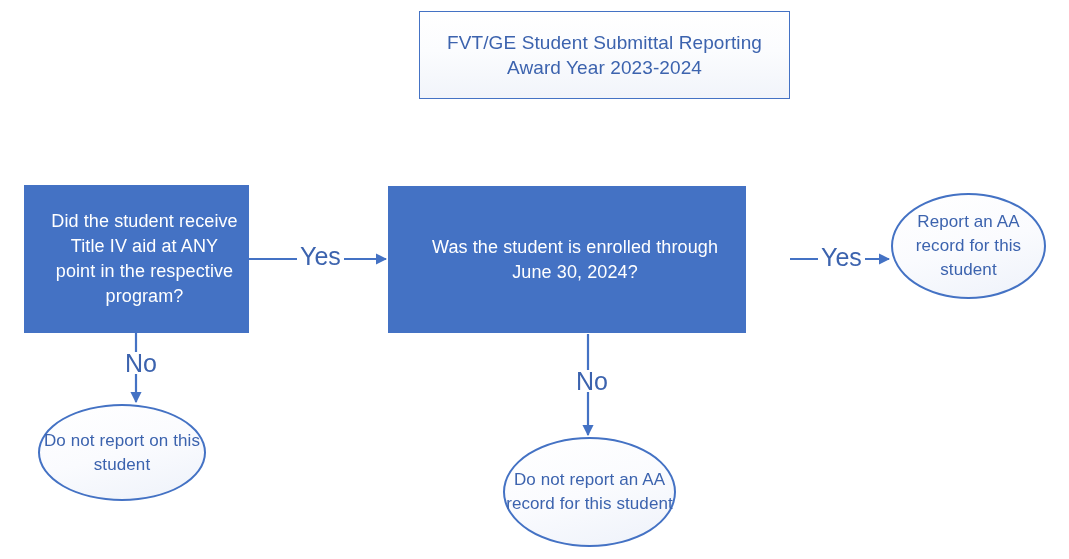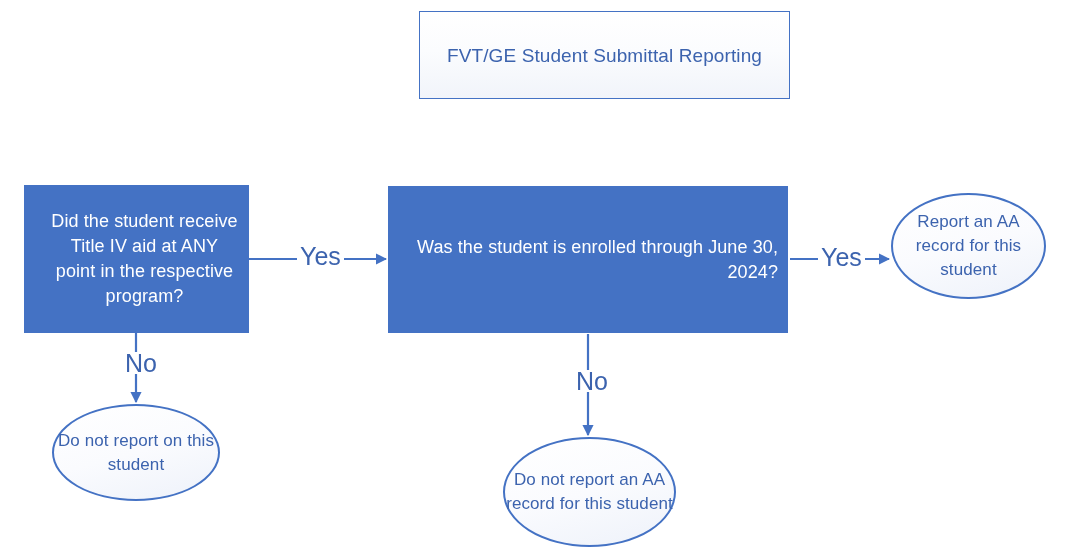--- a/index.html
+++ b/index.html
@@ -62,43 +62,42 @@
 
   #box-title-iv {
     left: 24px;
     top: 185px;
     width: 225px;
     height: 148px;
   }
   #box-enrolled {
     left: 388px;
     top: 186px;
-    width: 400px;
+    width: 358px;
     height: 147px;
-    text-align: right;
   }
 
   
   .term-ellipse {
     position: absolute;
     box-sizing: border-box;
     border: 2px solid #4472c4;
     border-radius: 50%;
     background: linear-gradient(165deg, #ffffff 0%, #fafbfe 50%, #eef2fa 100%);
     color: #3c63ae;
     display: flex;
     align-items: center;
     justify-content: center;
     text-align: center;
     font-size: 17px;
     line-height: 24px;
     letter-spacing: 0.1px;
   }
   #ellipse-no-report-student {
-    left: 52px;
+    left: 38px;
     top: 404px;
     width: 168px;
     height: 97px;
   }
   #ellipse-report-aa {
     left: 891px;
     top: 193px;
     width: 155px;
     height: 106px;
   }
@@ -138,20 +137,21 @@
 
   <line x1="790" y1="259" x2="889" y2="259" stroke="#4472c4" stroke-width="2.2" marker-end="url(#arrowhead)"></line>
 
   <line x1="136" y1="333" x2="136" y2="402" stroke="#4472c4" stroke-width="2.2" marker-end="url(#arrowhead)"></line>
 
   <line x1="588" y1="334" x2="588" y2="435" stroke="#4472c4" stroke-width="2.2" marker-end="url(#arrowhead)"></line>
 </svg>
 
 <div class="title-box">
   <span>FVT/GE Student Submittal Reporting</span>
+  <span>Award Year 2023-2024</span>
 </div>
 
 <div class="proc-box" id="box-title-iv">
   <span class="txt">Did the student receive Title IV aid at ANY point in the respective program?</span>
 </div>
 
 <div class="proc-box" id="box-enrolled">
   <span class="txt">Was the student is enrolled through June 30, 2024?</span>
 </div>
 

